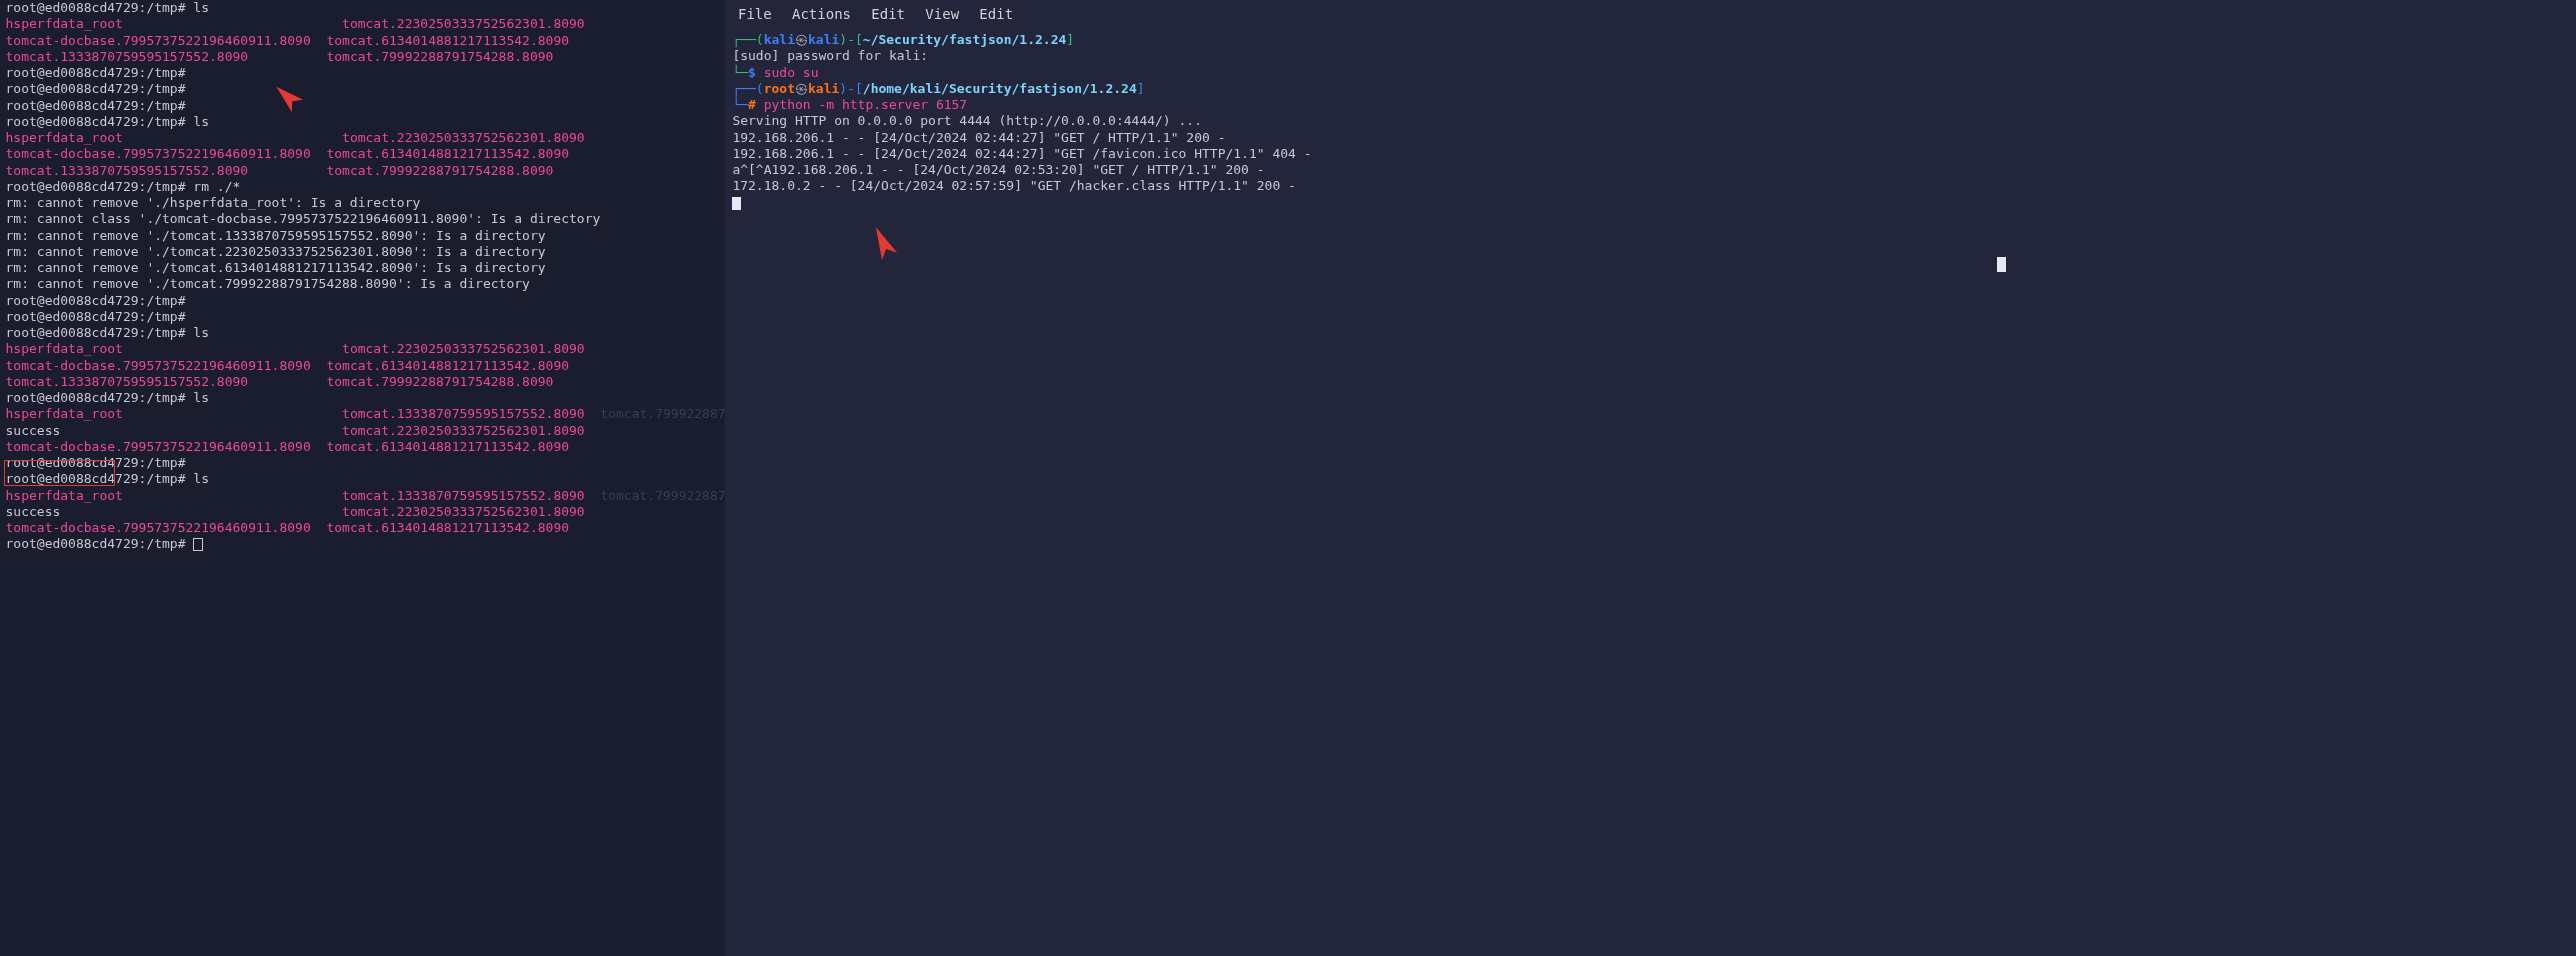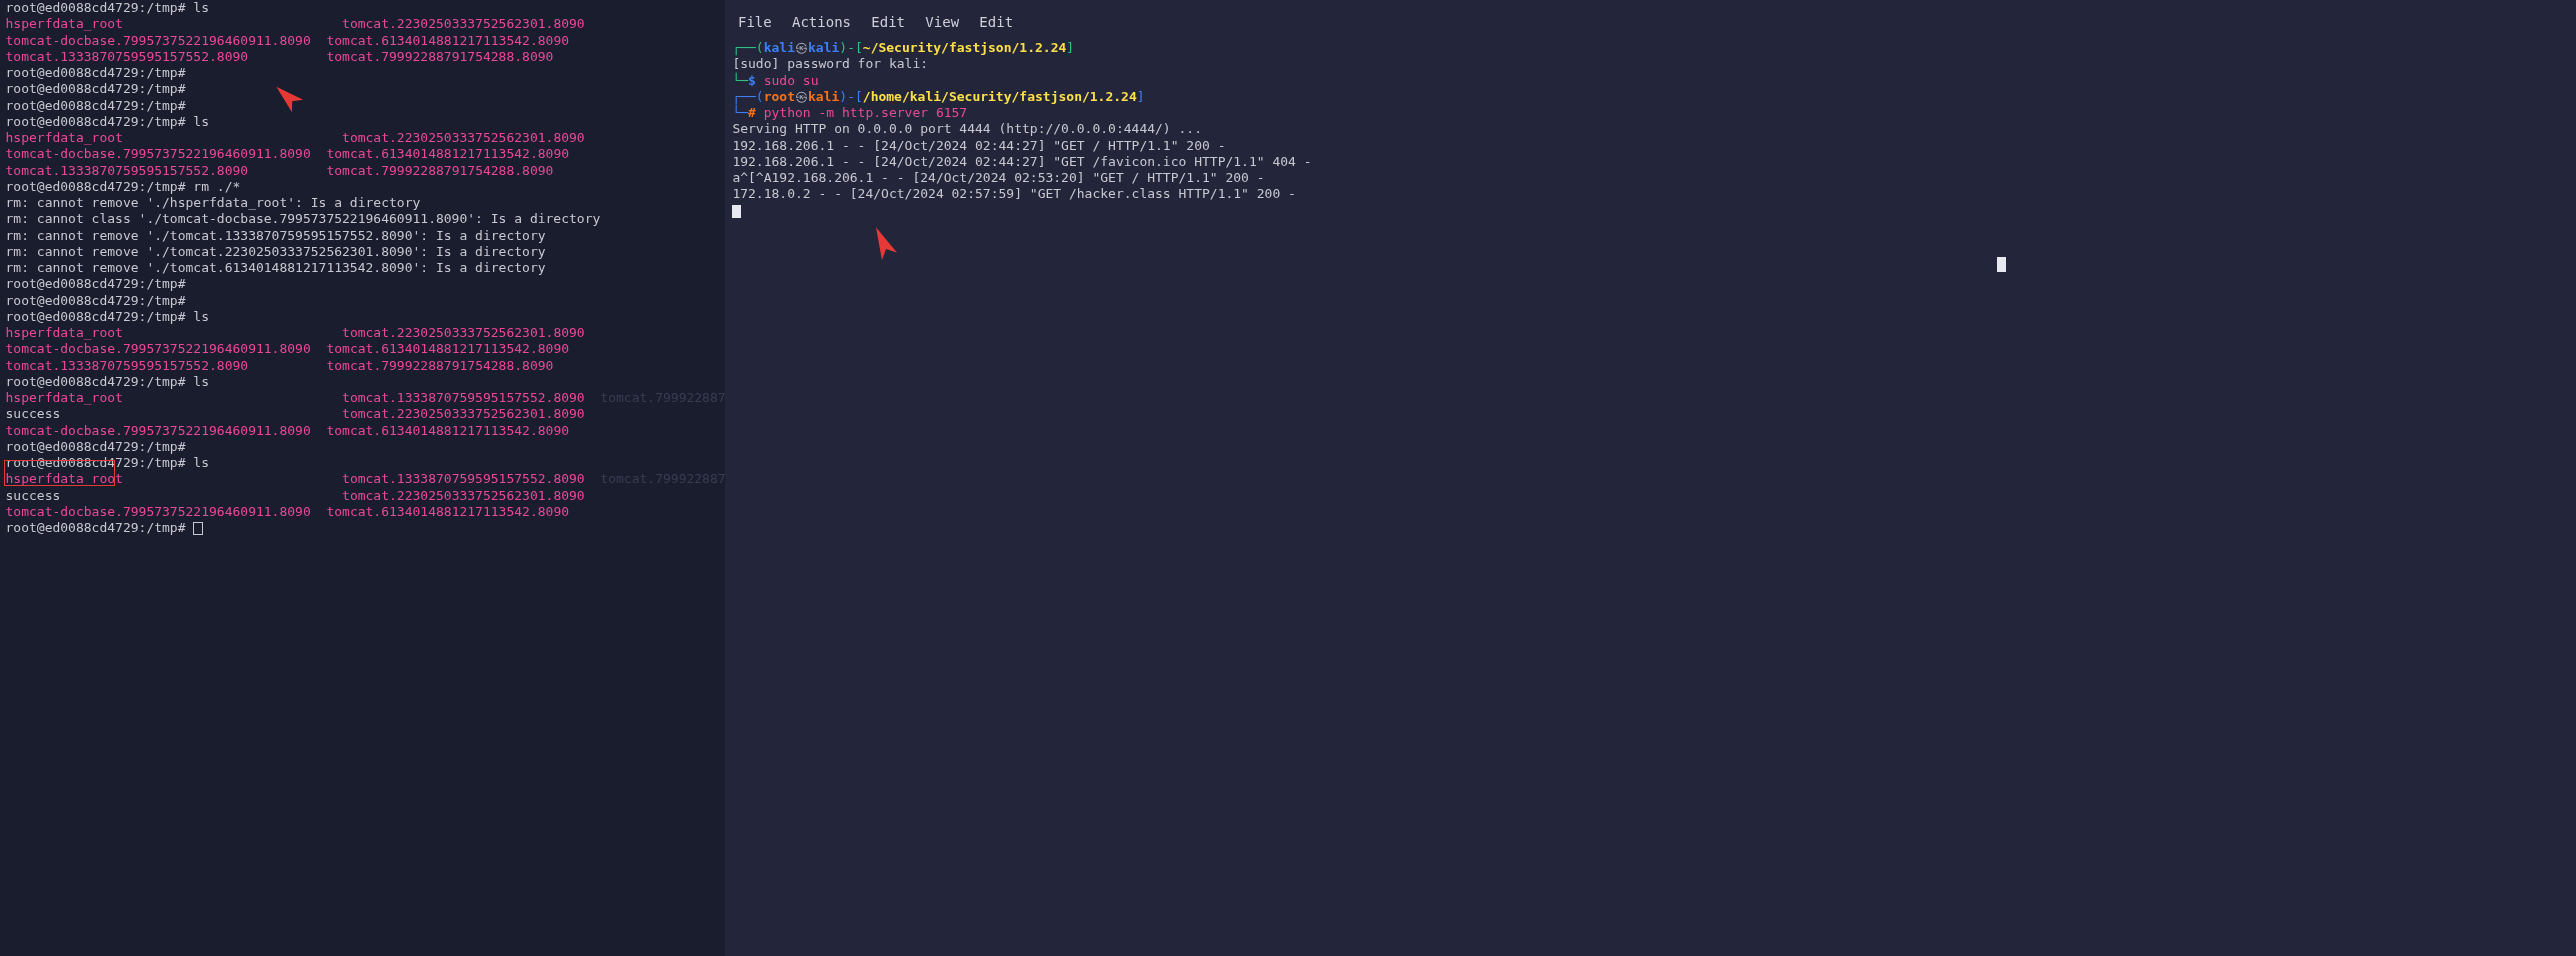--- a/index.html
+++ b/index.html
@@ -27,34 +27,33 @@
       background: #23263a;
       position: relative;
       overflow: hidden;
     }
     .menubar {
       display: flex;
       gap: 20.3px;
       padding: 5.5px 13px;
       font-size: 14px;
       color: #d0d0d8;
-      margin-top: 8px;
     }
     .menubar span { cursor: default; }
     .right-terminal {
       padding: 3.7px 7.4px;
       font-size: 13px;
       line-height: 1.25;
     }
     .line { white-space: pre; font-family: 'Consolas','Monaco',monospace; }
     .cyan { color: #ec4899; }
     .blue { color: #3d7ff5; }
     .red { color: #f97316; }
     .green { color: #2ec27e; }
-    .white { color: #fde047; }
+    .white { color: #7dd3fc; }
     .gray { color: #a8a8b0; }
     .bold { font-weight: bold; }
     .faded { color: #3a3d52; }
     .arrow-red {
       position: absolute;
       font-size: 37px;
       color: #e53935;
       pointer-events: none;
       font-weight: bold;
     }
@@ -106,20 +105,21 @@
   <div class="line">root@ed0088cd4729:/tmp# ls</div>
   <div class="line"><span class="cyan">hsperfdata_root</span><span>                            </span><span class="cyan">tomcat.2230250333752562301.8090</span></div>
   <div class="line"><span class="cyan">tomcat-docbase.7995737522196460911.8090</span><span>  </span><span class="cyan">tomcat.6134014881217113542.8090</span></div>
   <div class="line"><span class="cyan">tomcat.1333870759595157552.8090</span><span>          </span><span class="cyan">tomcat.79992288791754288.8090</span></div>
   <div class="line">root@ed0088cd4729:/tmp# rm ./*</div>
   <div class="line">rm: cannot remove './hsperfdata_root': Is a directory</div>
   <div class="line">rm: cannot class './tomcat-docbase.7995737522196460911.8090': Is a directory</div>
   <div class="line">rm: cannot remove './tomcat.1333870759595157552.8090': Is a directory</div>
   <div class="line">rm: cannot remove './tomcat.2230250333752562301.8090': Is a directory</div>
   <div class="line">rm: cannot remove './tomcat.6134014881217113542.8090': Is a directory</div>
+  <div class="line">rm: cannot remove './tomcat.79992288791754288.8090': Is a directory</div>
   <div class="line">root@ed0088cd4729:/tmp#</div>
   <div class="line">root@ed0088cd4729:/tmp#</div>
   <div class="line">root@ed0088cd4729:/tmp# ls</div>
   <div class="line"><span class="cyan">hsperfdata_root</span><span>                            </span><span class="cyan">tomcat.2230250333752562301.8090</span></div>
   <div class="line"><span class="cyan">tomcat-docbase.7995737522196460911.8090</span><span>  </span><span class="cyan">tomcat.6134014881217113542.8090</span></div>
   <div class="line"><span class="cyan">tomcat.1333870759595157552.8090</span><span>          </span><span class="cyan">tomcat.79992288791754288.8090</span></div>
   <div class="line">root@ed0088cd4729:/tmp# ls</div>
   <div class="line"><span class="cyan">hsperfdata_root</span><span>                            </span><span class="cyan">tomcat.1333870759595157552.8090</span><span>  </span><span class="faded">tomcat.79992288791754288.8090</span></div>
   <div class="line"><span>success</span><span>                                    </span><span class="cyan">tomcat.2230250333752562301.8090</span></div>
   <div class="line"><span class="cyan">tomcat-docbase.7995737522196460911.8090</span><span>  </span><span class="cyan">tomcat.6134014881217113542.8090</span></div>

